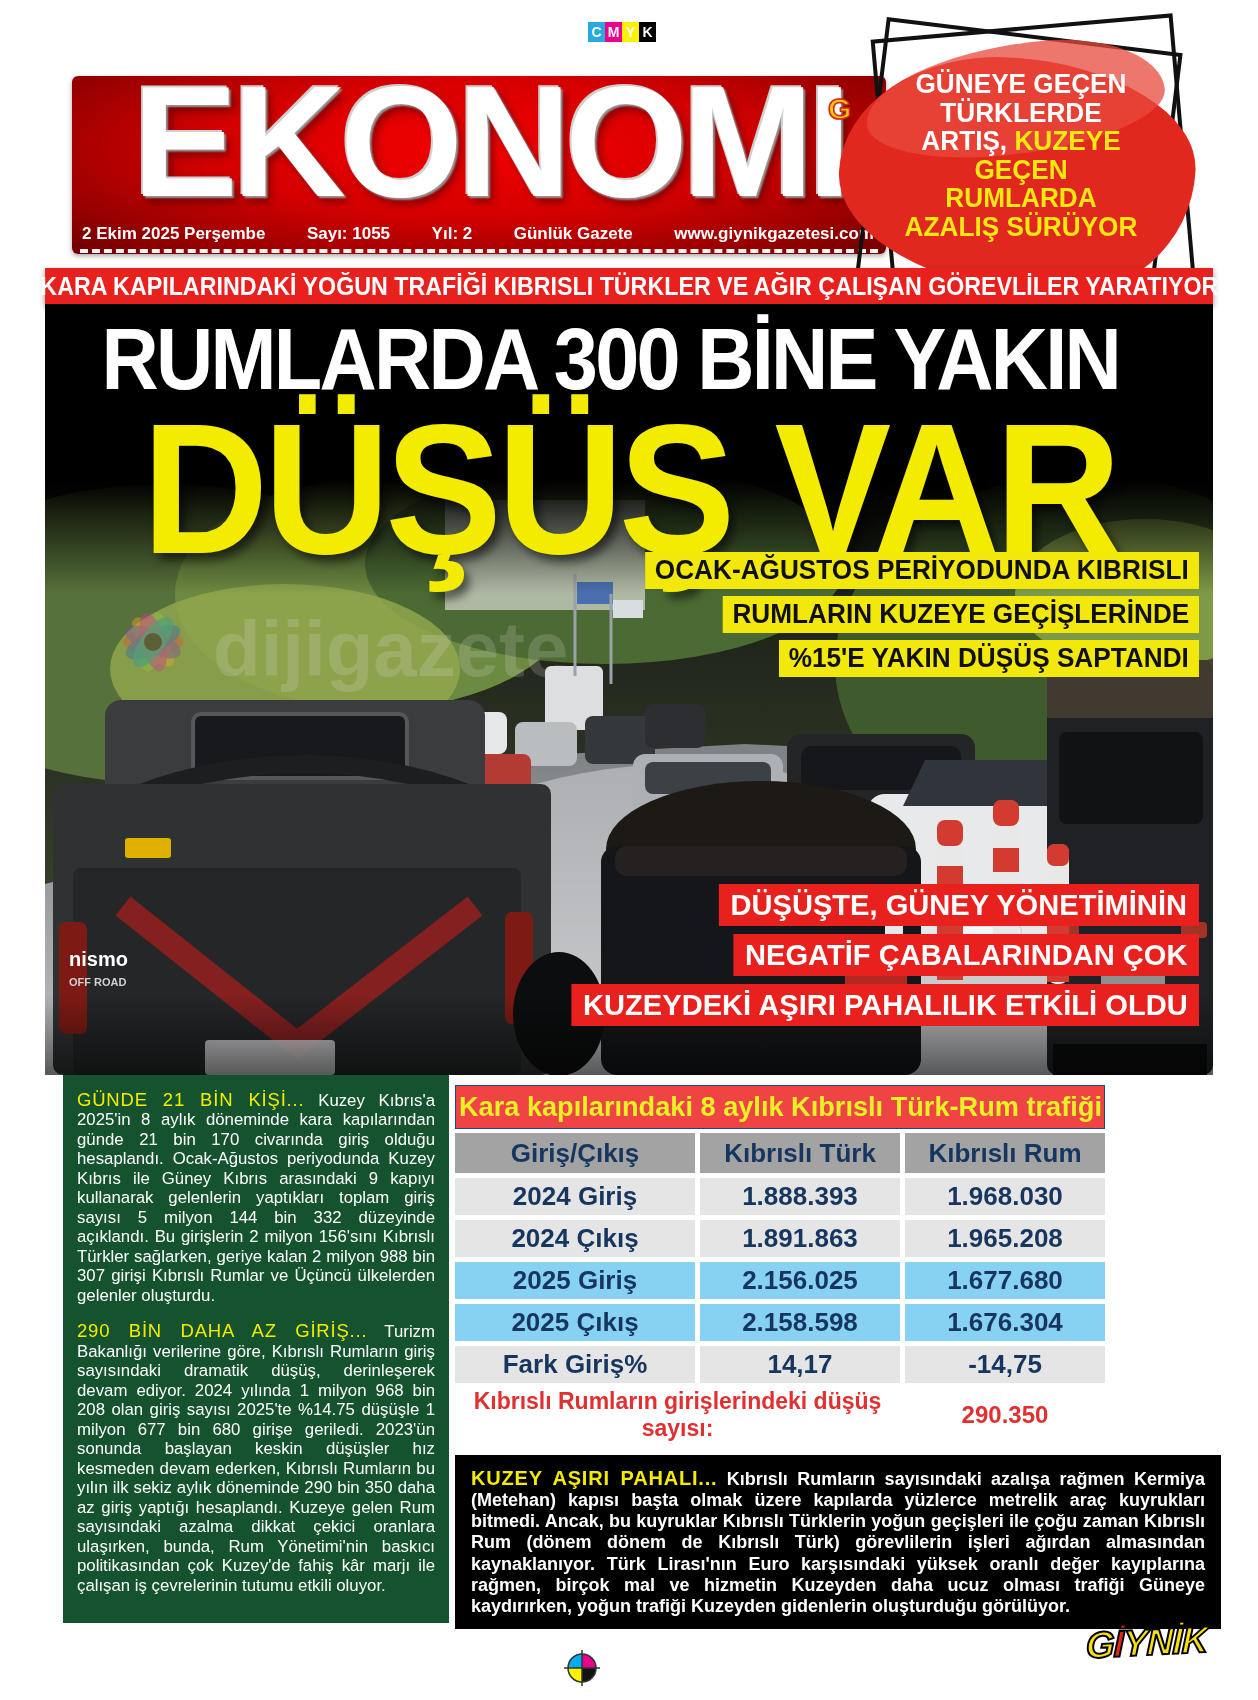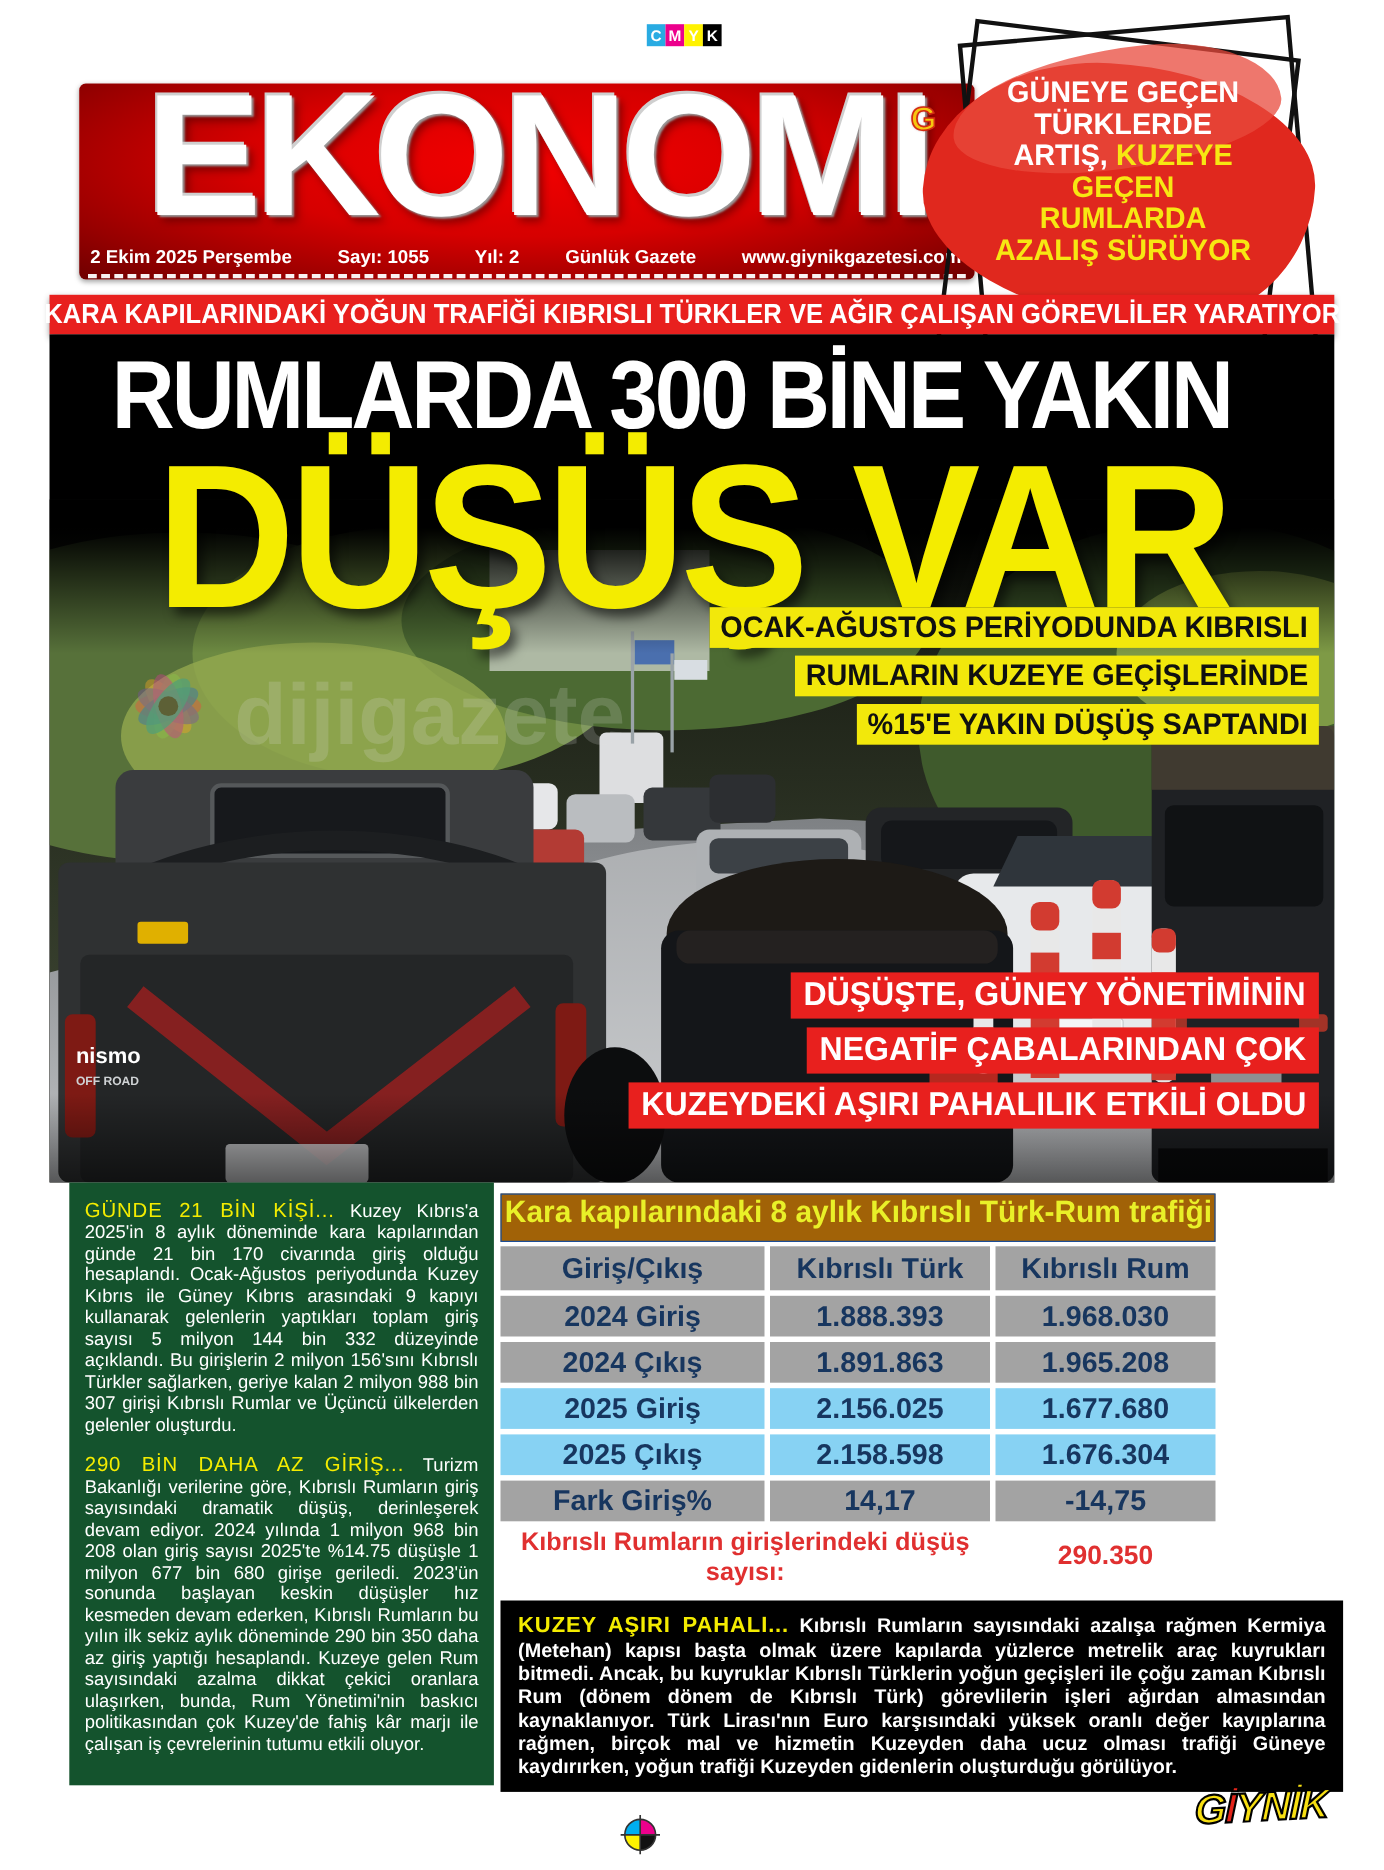--- a/index.html
+++ b/index.html
@@ -71,28 +71,28 @@
   
   .col-left{position:absolute;left:63px;top:1075px;width:386px;min-height:548px;background:#14532d;
             box-sizing:border-box;padding:14px 14px 12px 14px;color:#fff;
             font-size:16.8px;line-height:1.16;font-weight:normal;text-align:justify;}
   .col-left p{margin:0 0 15px 0;}
   .col-left p:last-child{margin-bottom:0;}
   .lead{color:#f4ec00;letter-spacing:.8px;font-size:18.5px;}
 
   
   .table-box{position:absolute;left:455px;top:1085px;width:650px;}
-  .t-title{height:44px;background:#a16207;display:flex;justify-content:center;
+  .t-title{height:44px;background:#ef4444;display:flex;align-items:center;justify-content:center;
            margin-bottom:4px;border:1px solid #0d4aa3;box-sizing:border-box;}
   .t-title span{color:#e9f028;font-size:28px;font-weight:bold;white-space:nowrap;transform:scaleX(.97);}
   .t-row{display:grid;grid-template-columns:240px 200px 200px;gap:5px;margin-bottom:5px;}
   .t-cell{display:flex;align-items:center;justify-content:center;font-weight:bold;color:#17365f;}
   .t-head .t-cell{background:#a3a3a3;height:40px;font-size:26px;}
   .t-data .t-cell{height:37px;font-size:26px;}
-  .row-light .t-cell{background:#a3a3a3;}
+  .row-light .t-cell{background:#e5e5e5;}
   .row-mid .t-cell{background:#87d2f3;}
   .t-footer{display:grid;grid-template-columns:445px 200px;gap:5px;height:28px;align-items:center;}
   .t-footer .lab{color:#e03030;font-size:23px;font-weight:bold;text-align:center;}
   .t-footer .val{color:#e03030;font-size:24px;font-weight:bold;text-align:center;}
 
   
   .article3{position:absolute;left:455px;top:1455px;width:766px;background:#000;box-sizing:border-box;
             padding:12px 16px;color:#fff;font-size:18px;line-height:1.17;font-weight:bold;text-align:justify;}
   .article3 .lead{font-size:20px;}
 

